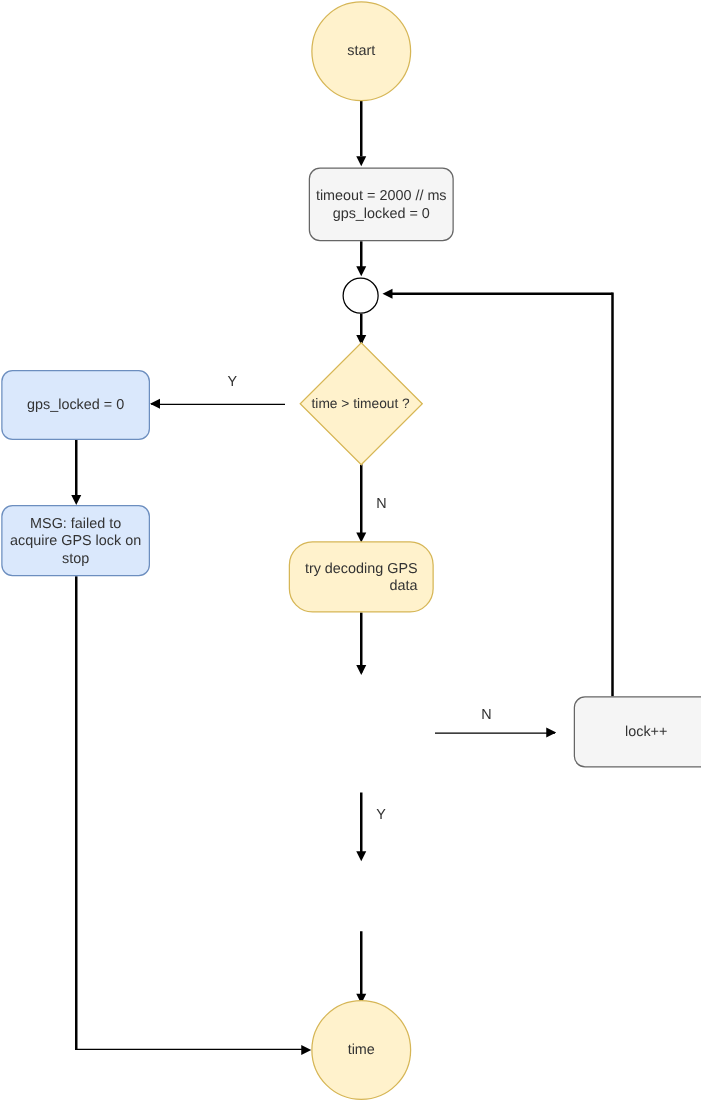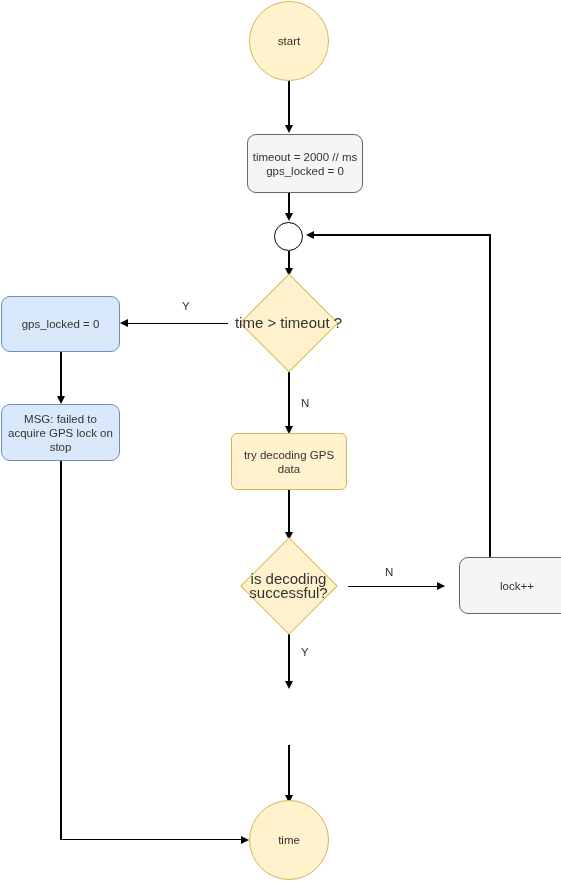--- a/index.html
+++ b/index.html
@@ -32,23 +32,24 @@
     z-index: 3;
   }
   
   .terminator {
     border-radius: 50%;
     background: #fff2cc;
     border: 1px solid #d6b656;
   }
   
   .process-yellow {
-    border-radius: 6px;
+    border-radius: 19px;
     background: #fff2cc;
     border: 1px solid #d6b656;
+    text-align: right;
   }
   .process-gray {
     border-radius: 9px;
     background: #f5f5f5;
     border: 1px solid #666666;
     margin-left: 16px;
   }
   .process-blue {
     border-radius: 9px;
     background: #dae8fc;
@@ -77,21 +78,21 @@
     position: absolute;
     left: 0;
     top: 0;
     width: 100%;
     height: 100%;
     display: flex;
     align-items: center;
     justify-content: center;
     text-align: center;
     color: #333333;
-    font-size: 15px;
+    font-size: 11px;
     line-height: 14px;
     white-space: pre-line;
   }
   
   .ln {
     position: absolute;
     background: #000000;
     z-index: 1;
   }
   .lnv { width: 1.4px; }
@@ -200,25 +201,20 @@
     <span>MSG: failed to
 acquire GPS lock on
 stop</span>
   </div>
 
   <div class="node process-yellow" style="left:231px; top:433px; width:116px; height:57px;">
     <span>try decoding GPS
 data</span>
   </div>
 
-  <div class="decision" style="left:229px; top:538px; width:119px; height:96px;">
-    <div class="shape" style="width:67px; height:67px;"></div>
-    <div class="dlabel">is decoding
-successful?</div>
-  </div>
 
   <div class="node process-gray" style="left:443px; top:557px; width:116px; height:57px;">
     <span>lock++</span>
   </div>
 
 
   <div class="node terminator" style="left:249px; top:800px; width:80px; height:80px;">
     <span>time</span>
   </div>
 

